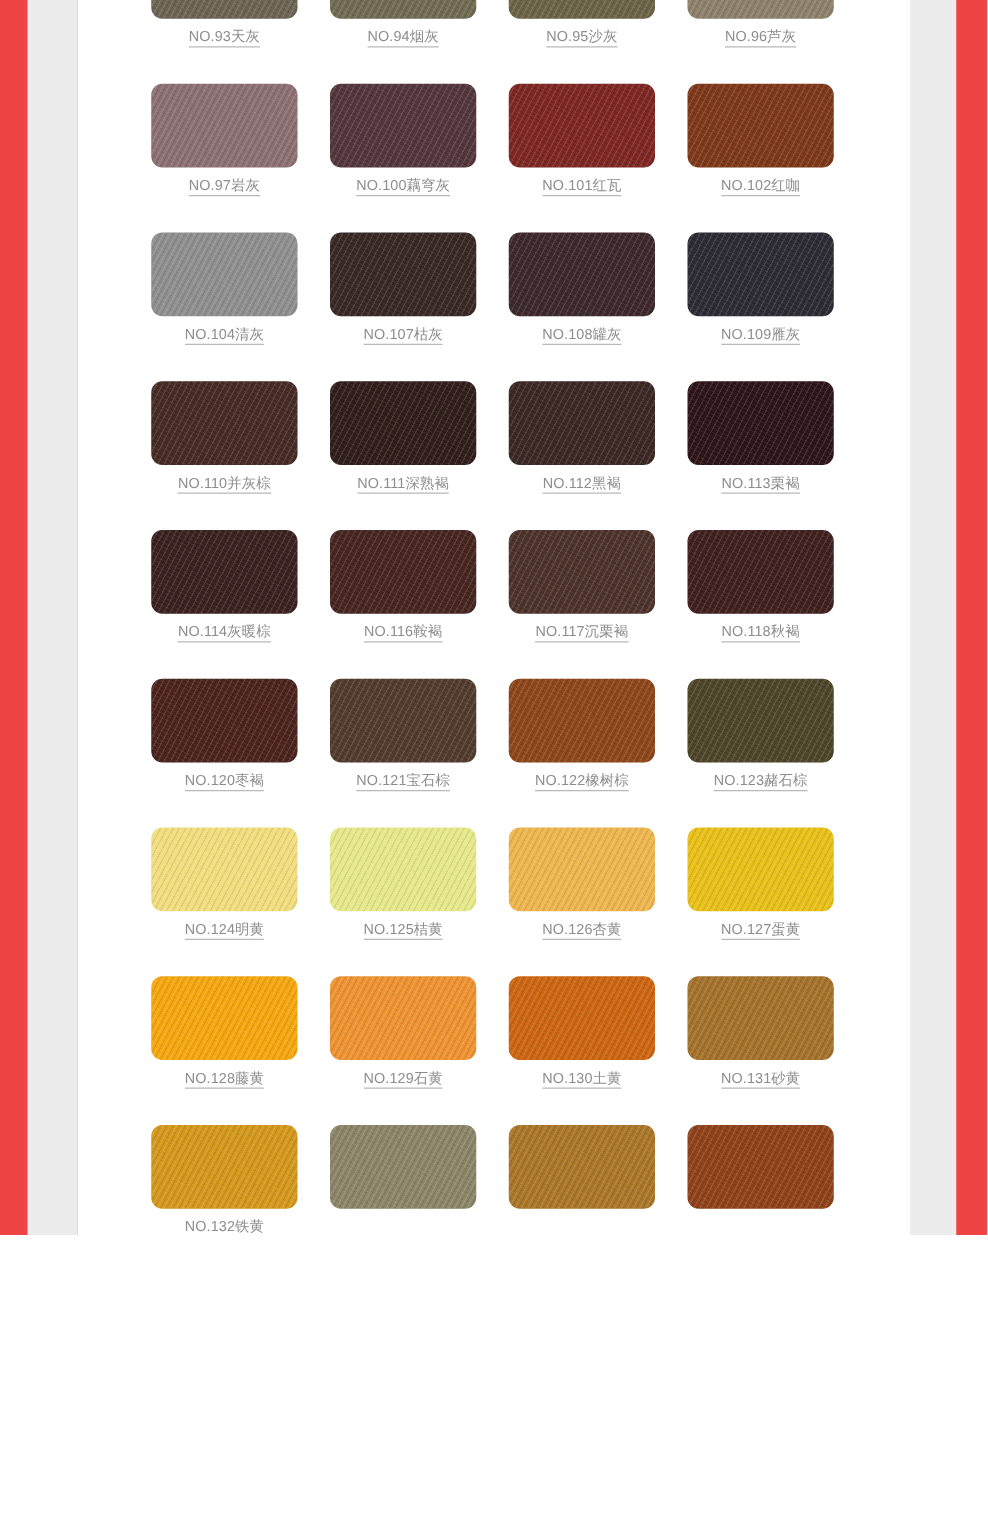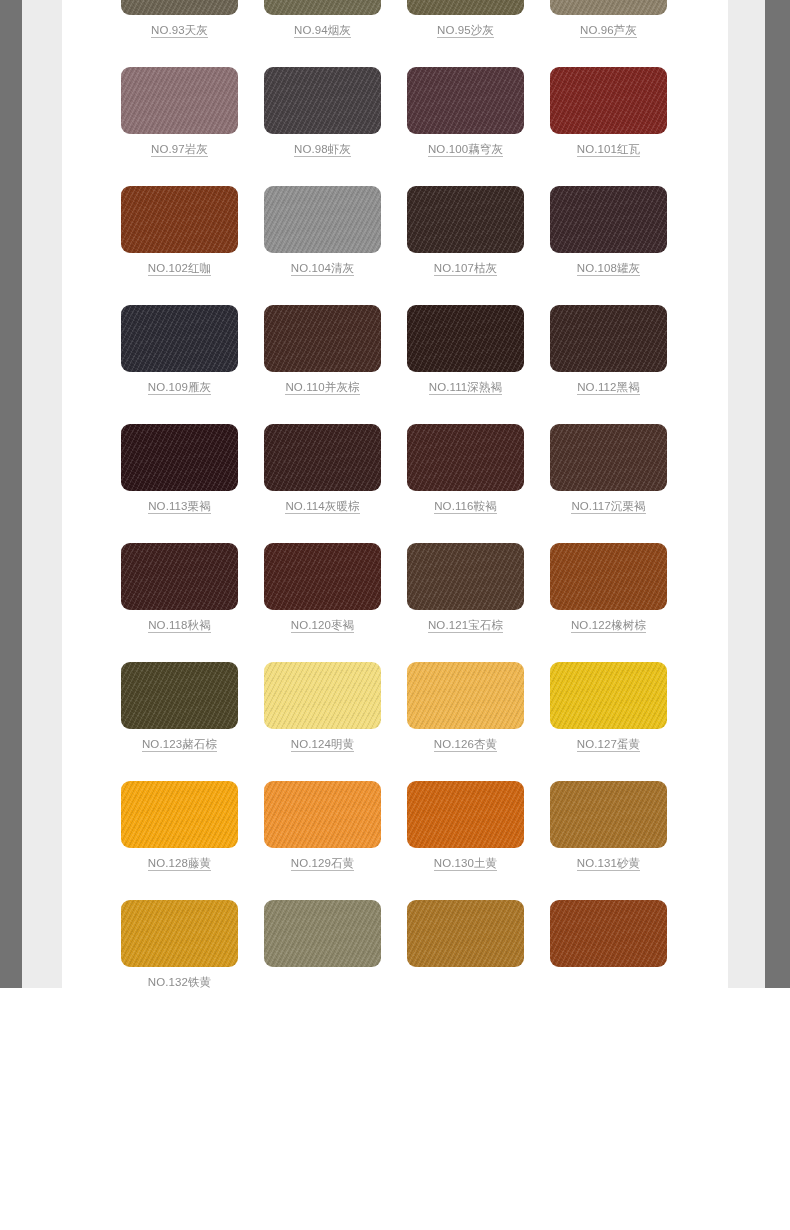--- a/index.html
+++ b/index.html
@@ -8,21 +8,21 @@
     margin: 0;
     padding: 0;
     background: #ffffff;
     font-family: "Liberation Sans", "DejaVu Sans", sans-serif;
   }
   #page {
     position: relative;
     width: 790px;
     height: 988px;
     overflow: hidden;
-    background: #737373;
+    background: #ef4444;
   }
 
   
   .gutter {
     position: absolute;
     top: 0;
     height: 1230px;
     background: #ececec;
   }
   .gutter.left  { left: 22px;  width: 40px; }
@@ -135,24 +135,20 @@
         </div>
         <div class="cell">
           <div class="chip" style="background: rgb(140, 128, 105);"></div>
           <div class="caption"><span>NO.96芦灰</span></div>
         </div>
         <div class="cell">
           <div class="chip" style="background: rgb(139, 111, 114);"></div>
           <div class="caption"><span>NO.97岩灰</span></div>
         </div>
         <div class="cell">
-          <div class="chip" style="background: rgb(69, 63, 66);"></div>
-          <div class="caption"><span>NO.98虾灰</span></div>
-        </div>
-        <div class="cell">
           <div class="chip" style="background: rgb(82, 53, 59);"></div>
           <div class="caption"><span>NO.100藕穹灰</span></div>
         </div>
         <div class="cell">
           <div class="chip" style="background: rgb(125, 37, 32);"></div>
           <div class="caption"><span>NO.101红瓦</span></div>
         </div>
         <div class="cell">
           <div class="chip" style="background: rgb(125, 55, 24);"></div>
           <div class="caption"><span>NO.102红咖</span></div>
@@ -219,20 +215,24 @@
         </div>
         <div class="cell">
           <div class="chip" style="background: rgb(75, 68, 39);"></div>
           <div class="caption"><span>NO.123赭石棕</span></div>
         </div>
         <div class="cell">
           <div class="chip" style="background: rgb(242, 221, 126);"></div>
           <div class="caption"><span>NO.124明黄</span></div>
         </div>
         <div class="cell">
+          <div class="chip" style="background: rgb(230, 232, 138);"></div>
+          <div class="caption"><span>NO.125桔黄</span></div>
+        </div>
+        <div class="cell">
           <div class="chip" style="background: rgb(238, 181, 78);"></div>
           <div class="caption"><span>NO.126杏黄</span></div>
         </div>
         <div class="cell">
           <div class="chip" style="background: rgb(232, 192, 24);"></div>
           <div class="caption"><span>NO.127蛋黄</span></div>
         </div>
         <div class="cell">
           <div class="chip" style="background: rgb(245, 166, 14);"></div>
           <div class="caption"><span>NO.128藤黄</span></div>

